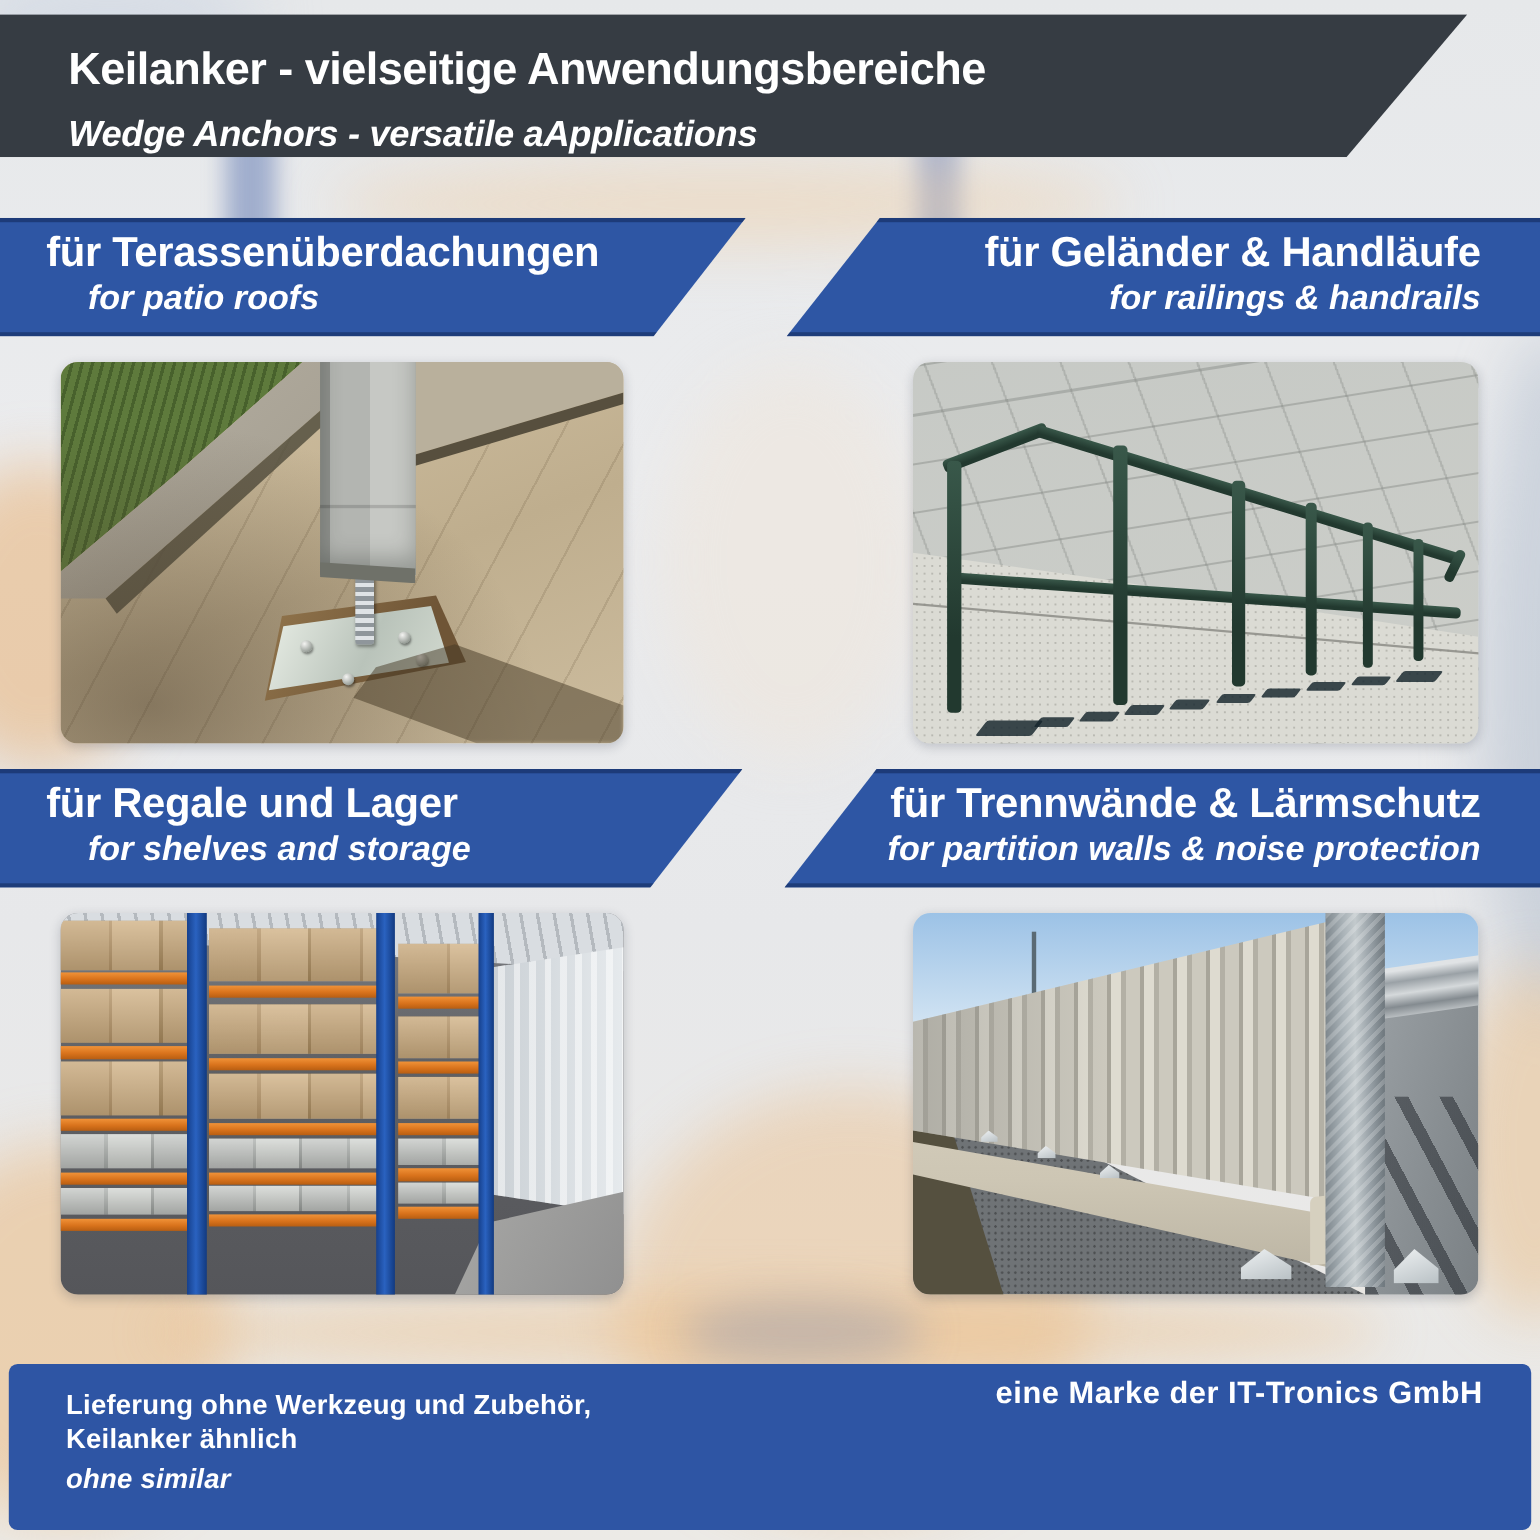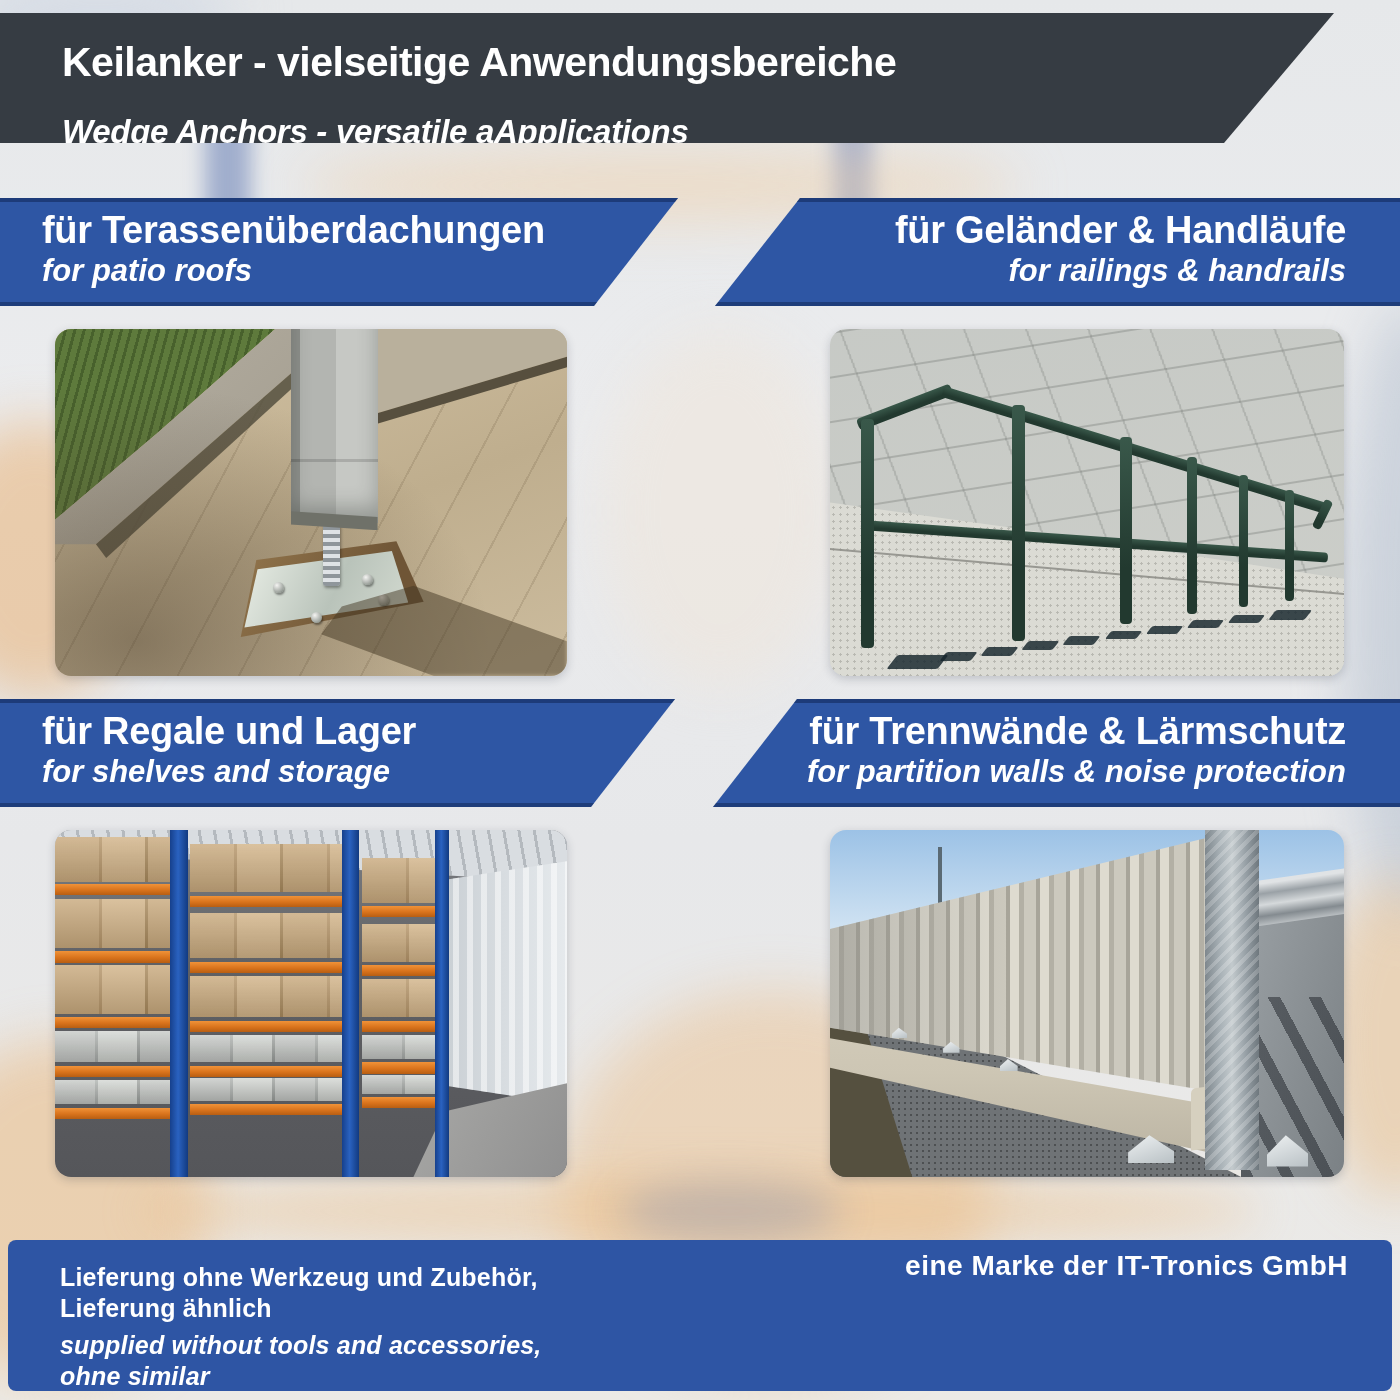--- a/index.html
+++ b/index.html
@@ -17,27 +17,27 @@
   .b7{left:1345px;top:300px;width:130px;height:620px;background:rgba(150,165,190,.35);}
   .b8{left:1320px;top:880px;width:150px;height:320px;background:rgba(235,175,105,.38);}
   .b9{left:140px;top:1175px;width:1120px;height:72px;background:rgba(237,185,120,.38);filter:blur(22px);}
   .b10{left:620px;top:1180px;width:220px;height:62px;background:rgba(120,140,180,.33);filter:blur(18px);}
   .b11{left:-40px;top:-30px;width:280px;height:90px;background:rgba(200,210,225,.5);}
   .b12{left:600px;top:330px;width:240px;height:360px;background:rgba(238,230,218,.55);}
   
   #header{position:absolute;left:0;top:13px;width:1334px;height:130px;background:var(--header-dark,#363c43);
     clip-path:polygon(0 0,100% 0,calc(100% - 110px) 100%,0 100%);color:#fff;}
   #header .t1{margin:27px 0 0 62px;font-size:41px;font-weight:bold;letter-spacing:-.5px;line-height:44px;}
-  #header .t2{margin:29px 0 0 62px;font-size:33px;font-style:italic;font-weight:bold;letter-spacing:-.3px;line-height:38px;}
+  #header .t2{margin:19px 0 0 62px;font-size:33px;font-style:italic;font-weight:bold;letter-spacing:-.3px;line-height:38px;}
   
   .banner{position:absolute;height:108px;background:var(--banner-blue,#2e56a4);color:#fff;box-sizing:border-box;}
   .banner::before{content:"";position:absolute;left:0;right:0;top:0;height:4px;background:rgba(16,38,86,.55);}
   .banner::after{content:"";position:absolute;left:0;right:0;bottom:0;height:4px;background:rgba(12,30,70,.45);}
   .banner .de{font-size:38px;font-weight:bold;letter-spacing:-.3px;line-height:42px;margin-top:11px;}
-  .banner .en{font-size:31px;font-weight:bold;font-style:italic;line-height:36px;margin-top:2px;}
+  .banner .en{font-size:31px;font-weight:bold;font-style:italic;line-height:36px;margin-top:2px;margin-left:38px;}
   .banner.left{left:0;padding-left:42px;clip-path:polygon(0 0,100% 0,calc(100% - 84px) 100%,0 100%);}
   .banner.right{padding-right:54px;text-align:right;}
   #banner-patio{top:198px;width:678px;}
   #banner-railings{top:198px;left:715px;width:685px;clip-path:polygon(85px 0,100% 0,100% 100%,0 100%);}
   #banner-shelves{top:699px;width:675px;}
   #banner-partition{top:699px;left:713px;width:687px;clip-path:polygon(84px 0,100% 0,100% 100%,0 100%);}
   
   .photo{position:absolute;width:512px;height:347px;border-radius:16px;overflow:hidden;
     box-shadow:0 3px 10px rgba(40,50,70,.22);}
   .photo>div{position:absolute;}
@@ -301,23 +301,22 @@
     <div class="p4-plate" style="left:58%;top:88%;width:9%;height:8%;"></div>
     <div class="p4-plate" style="left:85%;top:88%;width:8%;height:9%;"></div>
     <div class="p4-plate" style="left:12%;top:57%;width:3%;height:3%;"></div>
     <div class="p4-plate" style="left:22%;top:61%;width:3.2%;height:3.2%;"></div>
     <div class="p4-plate" style="left:33%;top:66%;width:3.5%;height:3.5%;"></div>
   </div>
 
   <div id="footer">
     <div class="notes">
       <div>Lieferung ohne Werkzeug und Zubehör,</div>
-      <div>Lieferung ähnlich</div>
+      <div>Keilanker ähnlich</div>
       <div class="gap"></div>
-      <div class="en">supplied without tools and accessories,</div>
       <div class="en">ohne similar</div>
     </div>
     <div id="logo">
       <div class="tagline">eine Marke der IT-Tronics GmbH</div>
     </div>
   </div>
 
 </div>
 
 </body></html>

